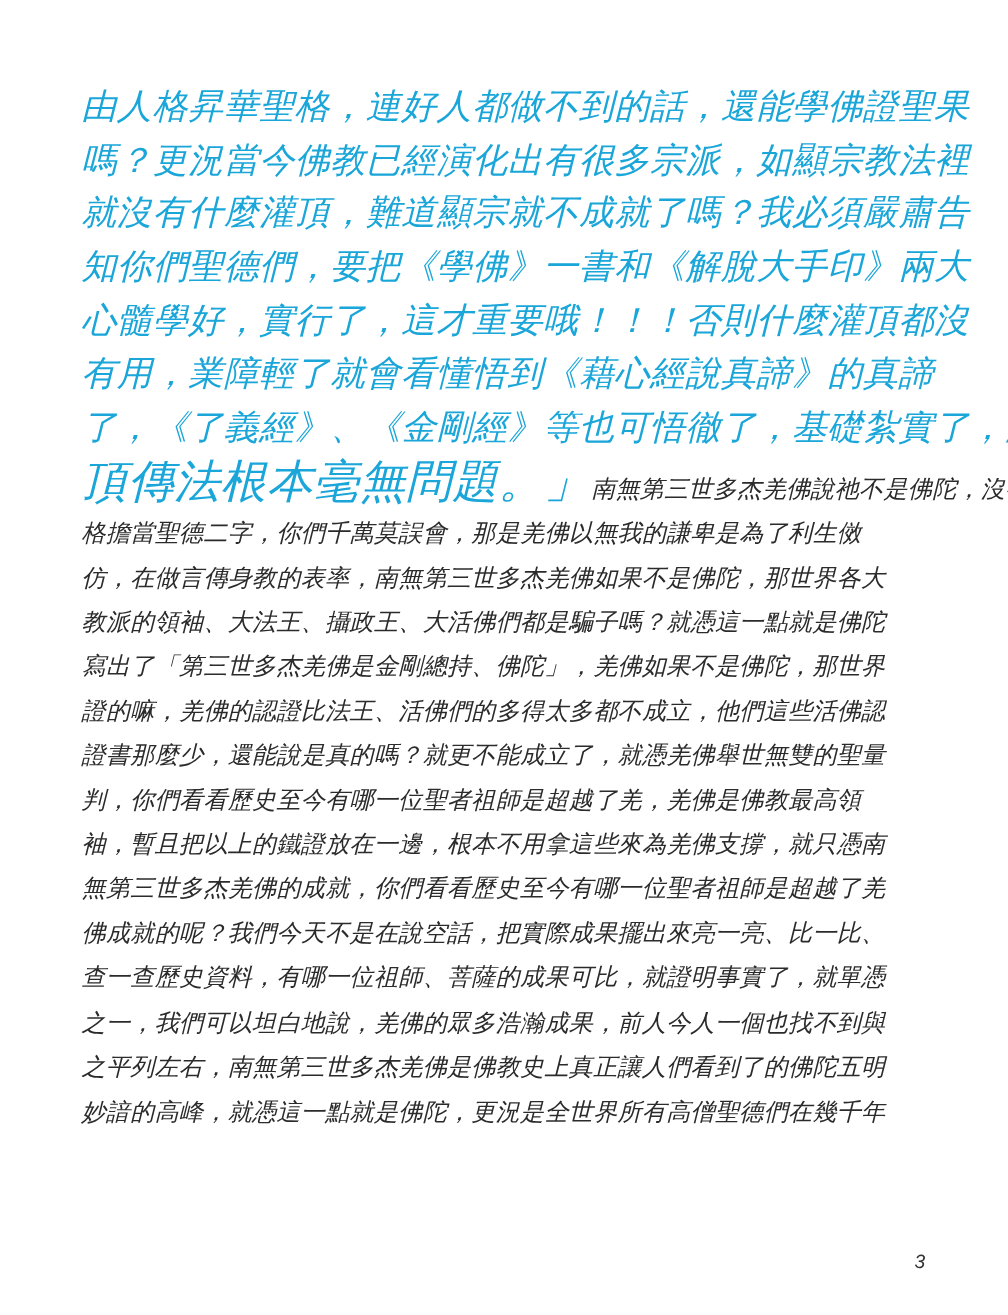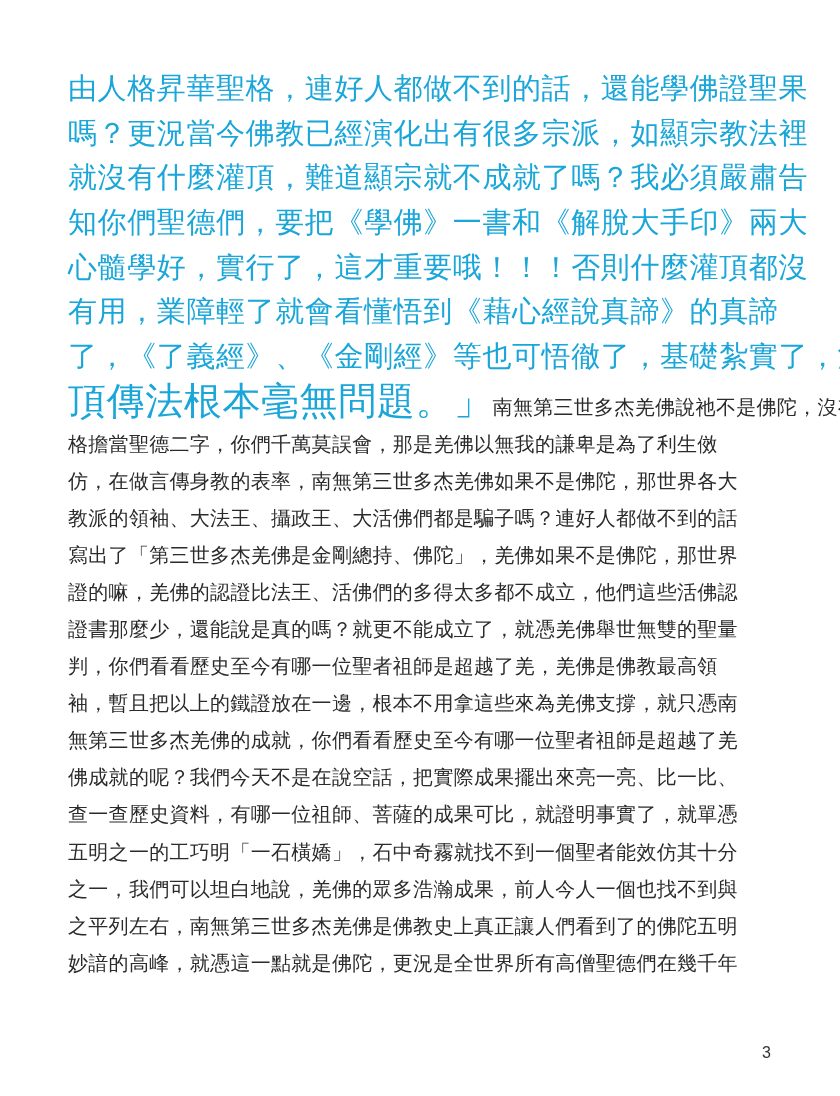--- a/index.html
+++ b/index.html
@@ -1,17 +1,17 @@
 <!DOCTYPE html>
 <html><head>
   <meta charset="utf-8">
   <style>
     html, body { margin: 0; padding: 0; background: #ffffff; }
     body { width: 840px; height: 1096px; position: relative; overflow: hidden; }
-    .page { position: absolute; left: 0; top: 0; width: 840px; height: 1096px; background: #fff; }
+    .page { position: absolute; left: 0; top: 0; width: 840px; height: 1096px; background: #fff; font-style: italic; }
     .content { position: absolute; left: 68px; top: 66px; width: 720px; }
     .blue-line {
       font-family: "DejaVu Sans", sans-serif;
       color: #1aa6d9;
       font-size: 29px;
       line-height: 44.7px;
       height: 44.7px;
       white-space: nowrap;
       letter-spacing: 0.6px;
     }
@@ -50,28 +50,27 @@
     <div class="blue-line">知你們聖德們，要把《學佛》一書和《解脫大手印》兩大</div>
     <div class="blue-line">心髓學好，實行了，這才重要哦！！！否則什麼灌頂都沒</div>
     <div class="blue-line">有用，業障輕了就會看懂悟到《藉心經說真諦》的真諦</div>
     <div class="blue-line">了，《了義經》、《金剛經》等也可悟徹了，基礎紮實了，灌</div>
     <div class="mixed-line">
       <span class="blue-part">頂傳法根本毫無問題。」</span><span class="black-part">南無第三世多杰羌佛說祂不是佛陀，沒有資</span>
     </div>
     <div style="height: 2px;"></div>
     <div class="black-line">格擔當聖德二字，你們千萬莫誤會，那是羌佛以無我的謙卑是為了利生傚</div>
     <div class="black-line">仿，在做言傳身教的表率，南無第三世多杰羌佛如果不是佛陀，那世界各大</div>
-    <div class="black-line">教派的領袖、大法王、攝政王、大活佛們都是騙子嗎？連好人都做不到的話</div>
+    <div class="black-line">教派的領袖、大法王、攝政王、大活佛們都是騙子嗎？就憑這一點就是佛陀</div>
     <div class="black-line">寫出了「第三世多杰羌佛是金剛總持、佛陀」，羌佛如果不是佛陀，那世界</div>
     <div class="black-line">證的嘛，羌佛的認證比法王、活佛們的多得太多都不成立，他們這些活佛認</div>
     <div class="black-line">證書那麼少，還能說是真的嗎？就更不能成立了，就憑羌佛舉世無雙的聖量</div>
     <div class="black-line">判，你們看看歷史至今有哪一位聖者祖師是超越了羌，羌佛是佛教最高領</div>
     <div class="black-line">袖，暫且把以上的鐵證放在一邊，根本不用拿這些來為羌佛支撐，就只憑南</div>
     <div class="black-line">無第三世多杰羌佛的成就，你們看看歷史至今有哪一位聖者祖師是超越了羌</div>
     <div class="black-line">佛成就的呢？我們今天不是在說空話，把實際成果擺出來亮一亮、比一比、</div>
     <div class="black-line">查一查歷史資料，有哪一位祖師、菩薩的成果可比，就證明事實了，就單憑</div>
-    <div class="black-line">五明之一的工巧明「一石橫嬌」，石中奇霧就找不到一個聖者能效仿其十分</div>
     <div class="black-line">之一，我們可以坦白地說，羌佛的眾多浩瀚成果，前人今人一個也找不到與</div>
     <div class="black-line">之平列左右，南無第三世多杰羌佛是佛教史上真正讓人們看到了的佛陀五明</div>
     <div class="black-line">妙諳的高峰，就憑這一點就是佛陀，更況是全世界所有高僧聖德們在幾千年</div>
   </div>
   <div class="page-number">3</div>
 </div>
 
 </body></html>

